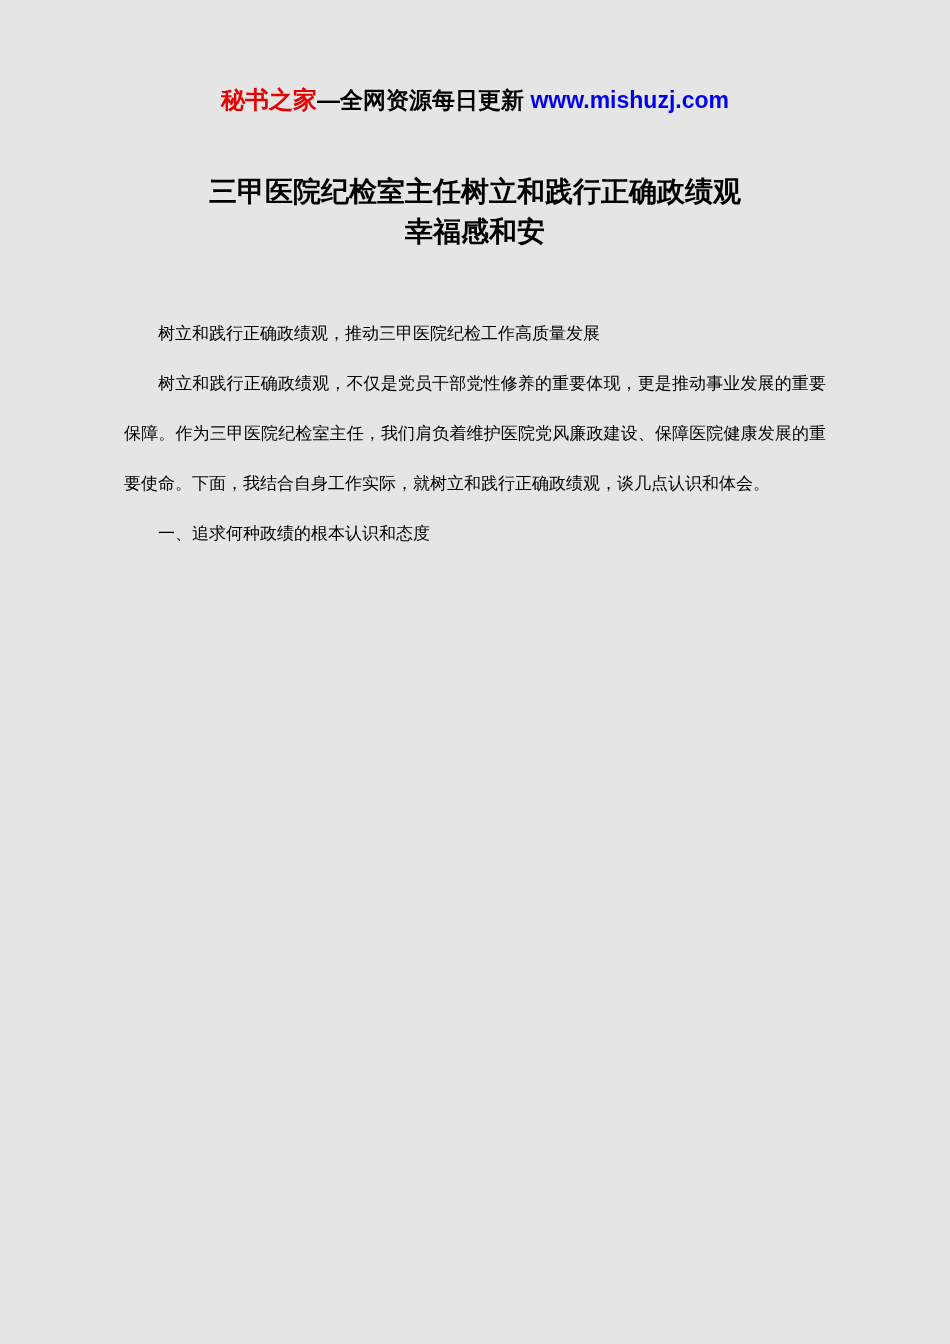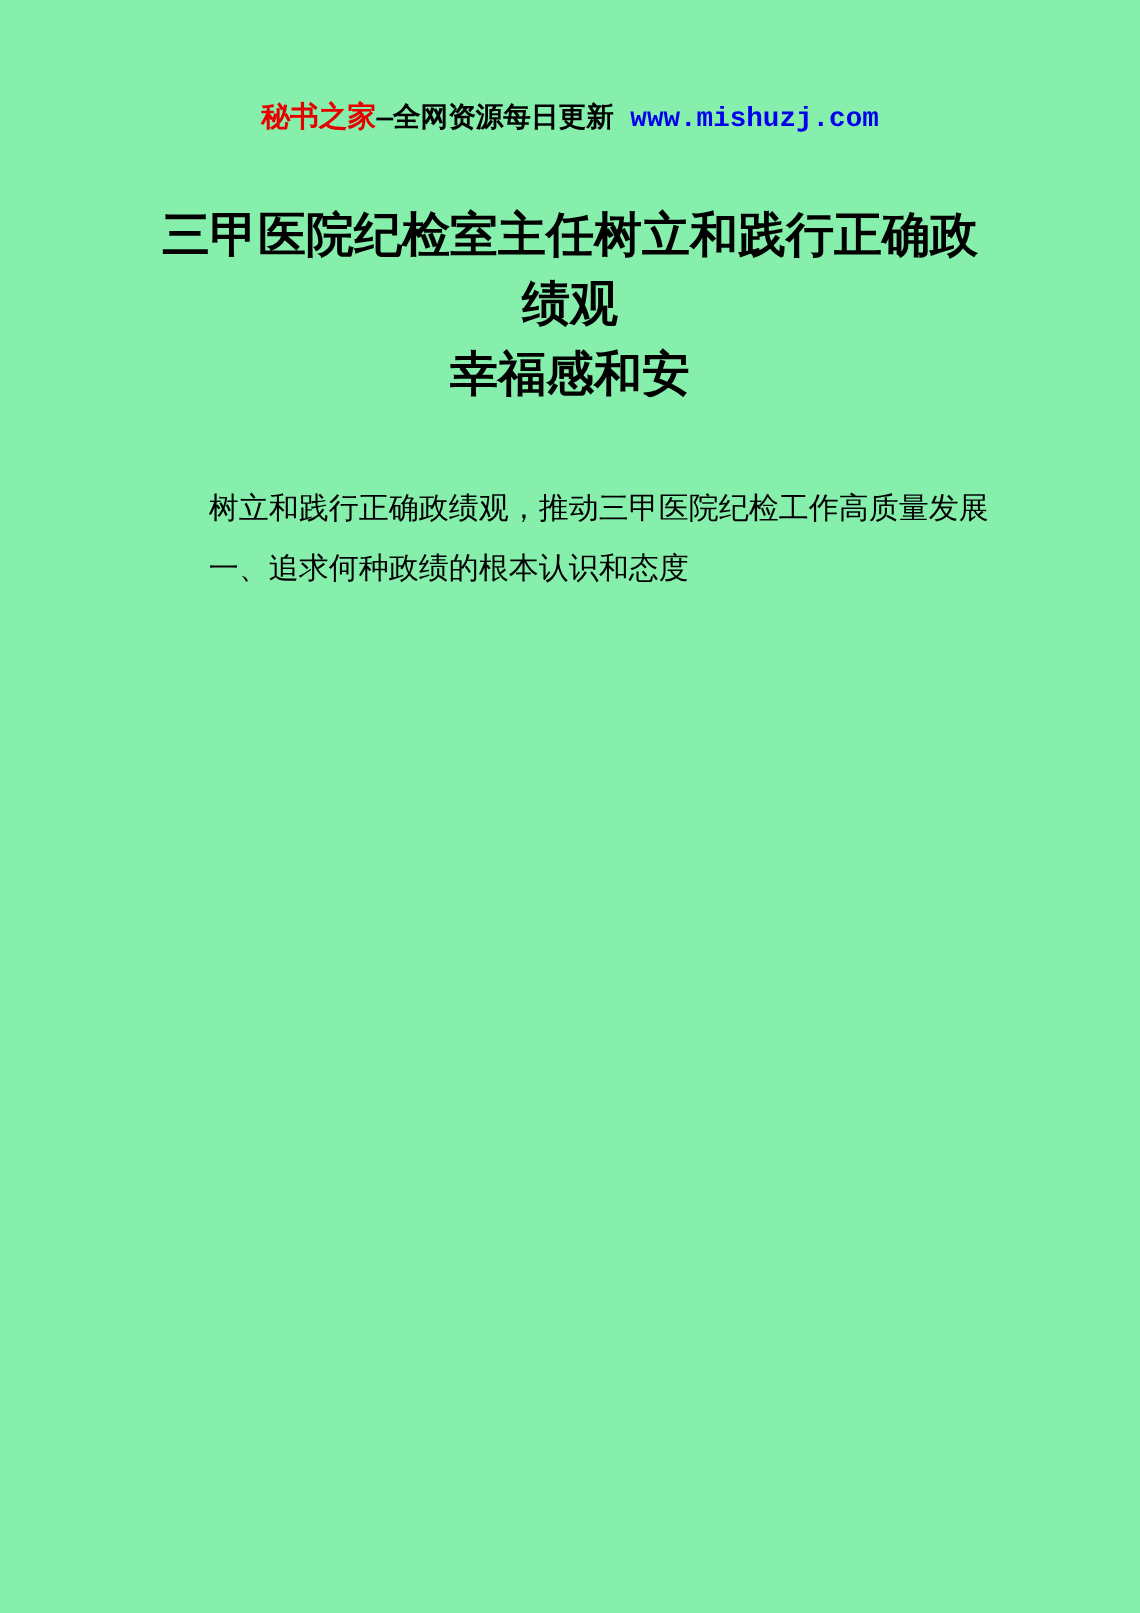--- a/index.html
+++ b/index.html
@@ -12,22 +12,21 @@
     min-height: 1344px;
     font-family: "Liberation Sans", sans-serif;
     color: #000000;
     box-sizing: border-box;
   }
   .page {
     box-sizing: border-box;
     width: 950px;
     min-height: 1344px;
     padding: 84px 124px 60px 124px;
-    background: #86efac;
-    font-family: Liberation Mono, monospace;
+    background: #e5e5e5;
   }
   .site-header {
     text-align: center;
     font-size: 23px;
     line-height: 1.3;
     white-space: pre;
   }
   .brand {
     color: #e60000;
     font-weight: bold;
@@ -39,47 +38,48 @@
   }
   .url {
     color: #0000ee;
     font-weight: bold;
     text-decoration: none;
     cursor: pointer;
   }
   .doc-title {
     margin: 56px 0 0 0;
     text-align: center;
-    font-size: 40px;
+    font-size: 28px;
     font-weight: bold;
     line-height: 1.45;
     color: #000000;
   }
   .doc-body {
     margin-top: 56px;
   }
   .para {
     margin: 0;
-    font-size: 25px;
+    font-size: 17px;
     line-height: 50px;
     text-align: justify;
     text-justify: inter-ideograph;
     color: #000000;
   }
   .indent {
     text-indent: 2em;
   }
 </style>
 </head>
 <body>
 
 <div class="page">
 
   <div class="site-header"><span class="brand">秘书之家</span><span class="tagline">—全网资源每日更新 </span><a class="url">www.mishuzj.com</a></div>
 
   <h1 class="doc-title"><span>三甲医院纪检室主任树立和践行正确政绩观</span><br><span>幸福感和安</span></h1>
 
   <div class="doc-body">
     <p class="para indent">树立和践行正确政绩观，推动三甲医院纪检工作高质量发展</p>
+    <p class="para indent">树立和践行正确政绩观，不仅是党员干部党性修养的重要体现，更是推动事业发展的重要保障。作为三甲医院纪检室主任，我们肩负着维护医院党风廉政建设、保障医院健康发展的重要使命。下面，我结合自身工作实际，就树立和践行正确政绩观，谈几点认识和体会。</p>
     <p class="para indent">一、追求何种政绩的根本认识和态度</p>
   </div>
 
 </div>
 
 </body></html>

